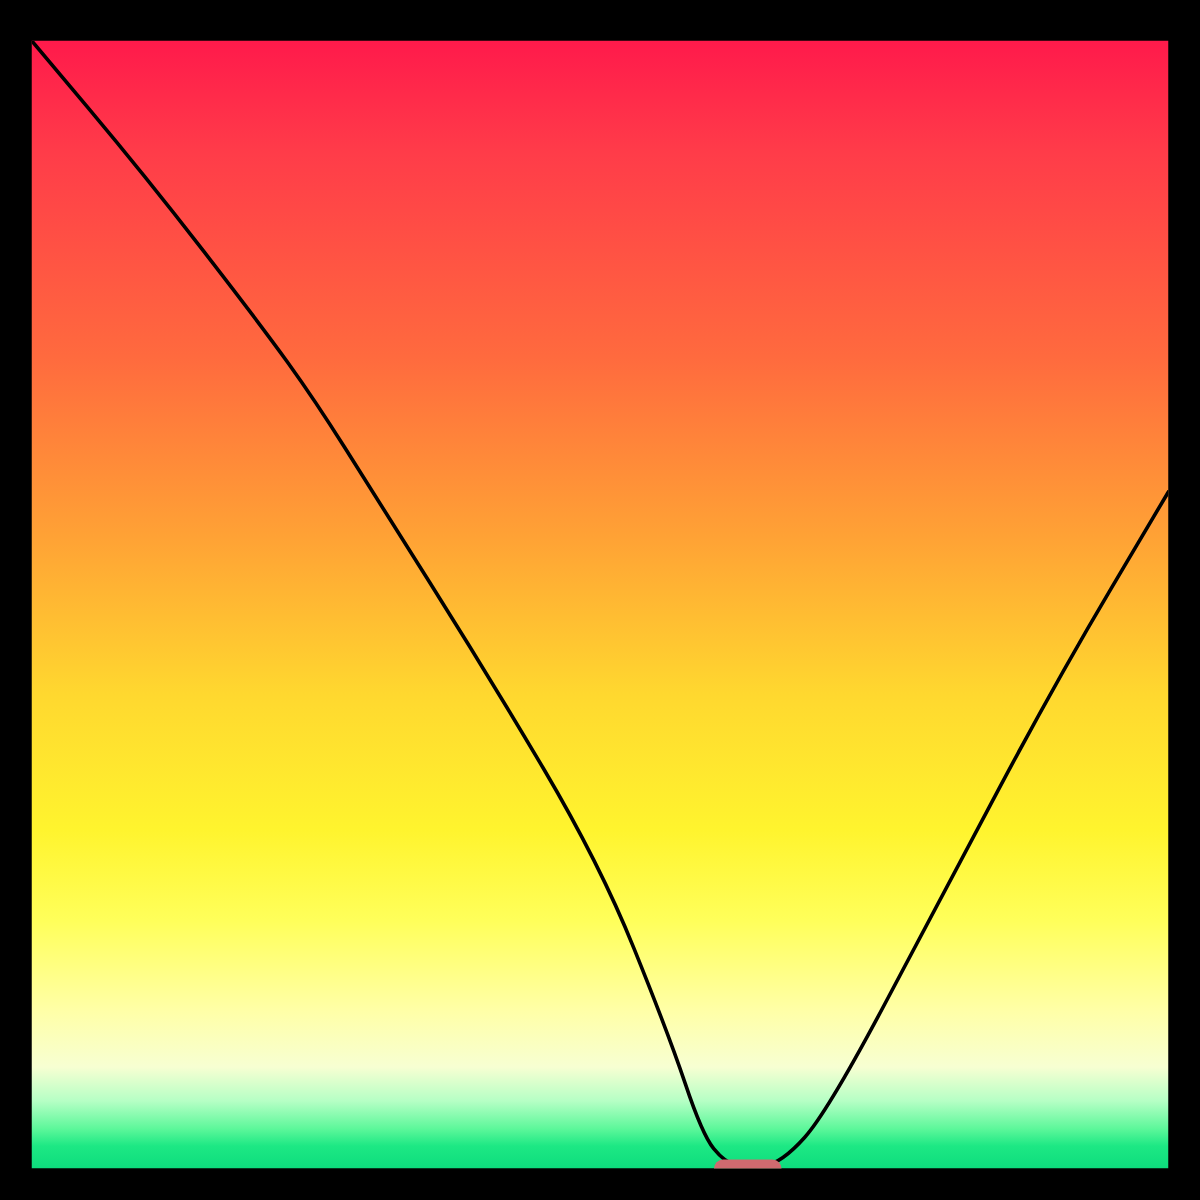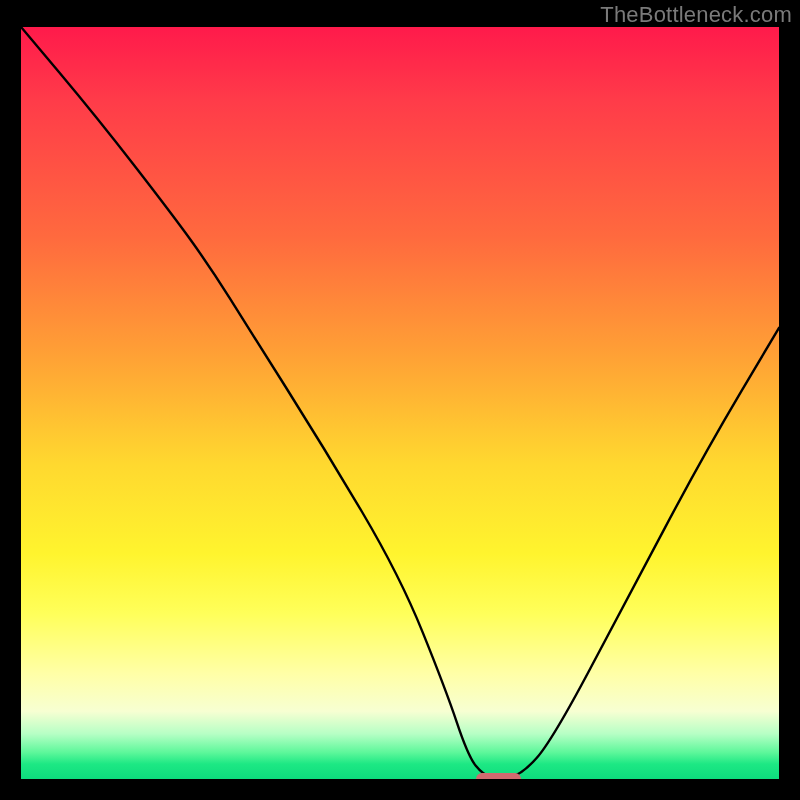--- a/index.html
+++ b/index.html
@@ -76,21 +76,20 @@
     height: 12px;
     width: 44px;
     z-index: 3;
   }
 </style>
 </head>
 <body>
 
 <div class="frame">
 
-  <div class="watermark">TheBottleneck.com</div>
 
   <div class="plot-area">
     <div class="gradient"></div>
 
     <svg class="curve-svg" viewBox="0 0 758 752" preserveAspectRatio="none">
       <path id="main-curve" class="curve" d="M 0.0 0.0 Q 0.0 0.0 37.9 45.1 Q 75.8 90.2 113.7 139.1 Q 151.6 188.0 170.6 214.3 Q 189.5 240.6 208.4 270.7 Q 227.4 300.8 265.3 361.0 Q 303.2 421.1 341.1 485.0 Q 379.0 549.0 401.7 605.4 Q 424.5 661.8 435.9 695.6 Q 447.2 729.4 454.8 738.8 Q 462.4 748.2 470.0 750.1 Q 477.5 752.0 488.9 750.1 Q 500.3 748.2 515.4 731.3 Q 530.6 714.4 568.5 643.0 Q 606.4 571.5 644.3 500.1 Q 682.2 428.6 720.1 364.7 T 758.0 300.8"></path>
     </svg>
 
     <div id="min-marker" class="marker" style="left: 454.8px; top: 746px; width: 45.48px;"></div>
   </div>

